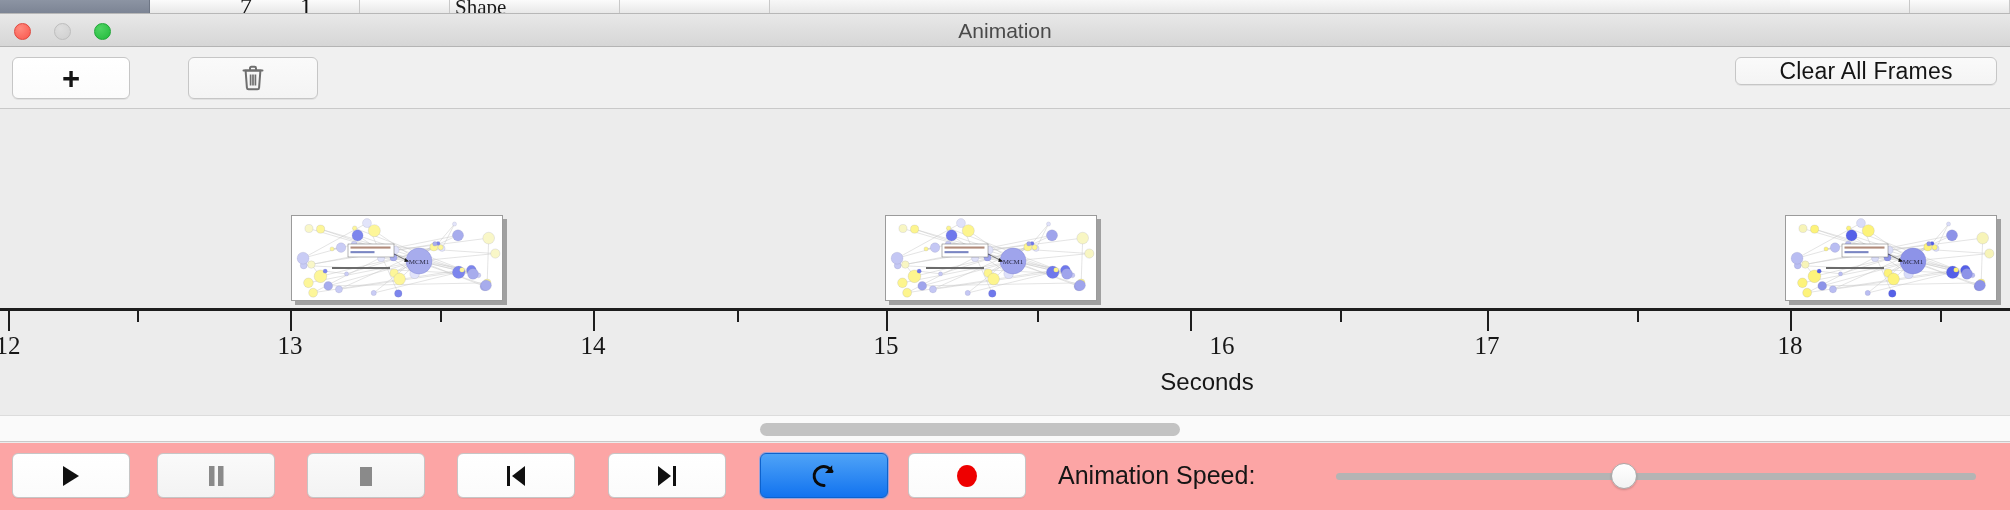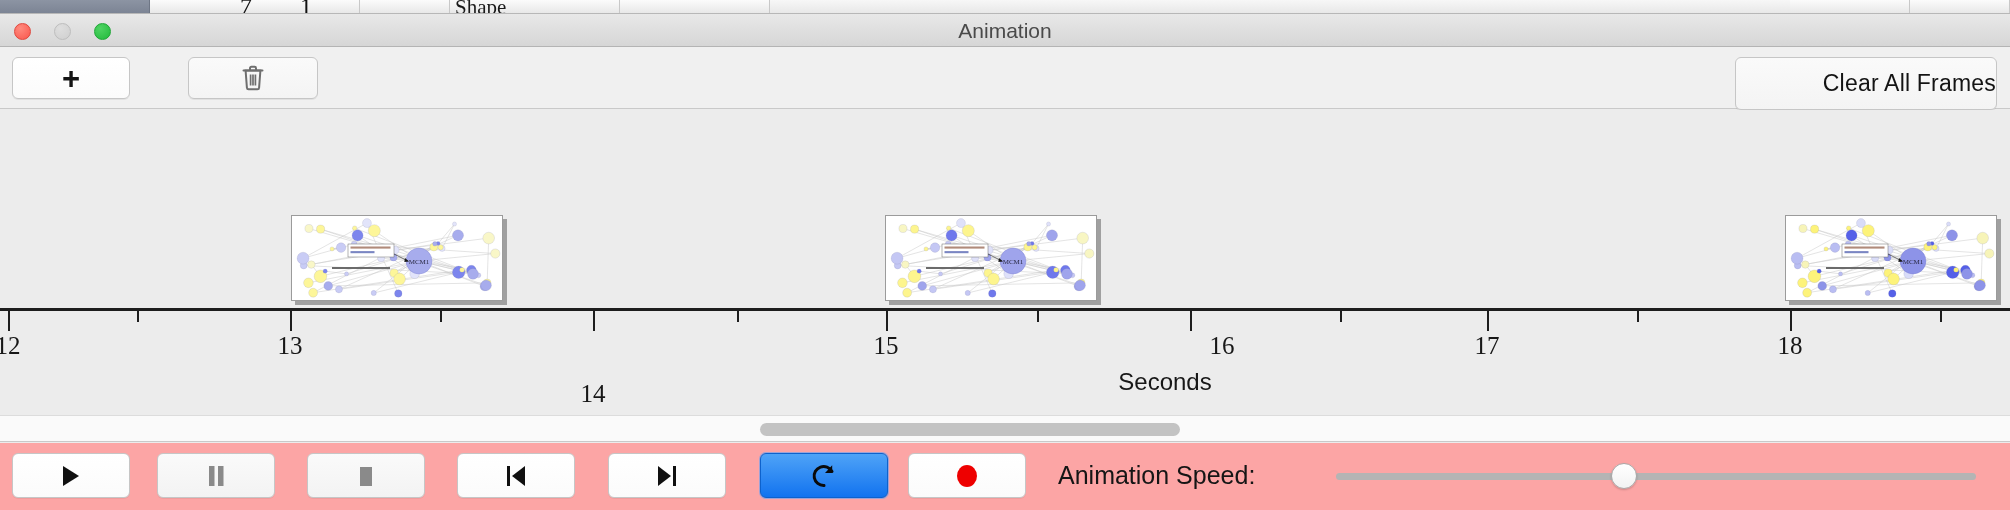--- a/index.html
+++ b/index.html
@@ -103,22 +103,22 @@
     align-items: center;
     justify-content: center;
     cursor: pointer;
     color: #141414;
   }
   .btn.flat {
     background: linear-gradient(to bottom, #fafafa, #f4f4f4);
   }
   .btn-add    { left: 12px;  top: 10px; width: 118px; height: 42px; }
   .btn-delete { left: 188px; top: 10px; width: 130px; height: 42px; }
-  .btn-clear  { left: 1735px; top: 10px; width: 262px; height: 53px;
-                font-size: 23px; letter-spacing: 0.2px; justify-content: flex-end; }
+  .btn-clear  { left: 1735px; top: 10px; width: 262px; height: 28px;
+                font-size: 23px; letter-spacing: 0.2px; }
 
   .plus-glyph { font-size: 31px; font-weight: 700; line-height: 1; }
 
   
   .timeline {
     position: absolute;
     left: 0; top: 110px;
     width: 2010px; height: 305px;
     background: #ececec;
     overflow: hidden;
@@ -285,34 +285,34 @@
     </div>
 
     <div class="btn btn-clear flat">
       <span>Clear All Frames</span>
     </div>
   </div>
 
   <div class="timeline">
 
     <div class="axis"></div>
-    <div class="axis-title" style="left: 1165px;">Seconds</div>
+    <div class="axis-title" style="left: 1207px;">Seconds</div>
   <div class="tick minor" style="left: 137px;"></div>
       <div class="tick minor" style="left: 440px;"></div>
       <div class="tick minor" style="left: 737px;"></div>
       <div class="tick minor" style="left: 1037px;"></div>
       <div class="tick minor" style="left: 1340px;"></div>
       <div class="tick minor" style="left: 1637px;"></div>
       <div class="tick minor" style="left: 1940px;"></div>
       <div class="tick major" style="left: 8px;"></div>
       <div class="tick-label" style="left: 8px;">12</div>
       <div class="tick major" style="left: 290px;"></div>
       <div class="tick-label" style="left: 290px;">13</div>
       <div class="tick major" style="left: 593px;"></div>
-      <div class="tick-label" style="left: 593px; margin-top: 48px;">14</div>
+      <div class="tick-label" style="left: 593px;">14</div>
       <div class="tick major" style="left: 886px;"></div>
       <div class="tick-label" style="left: 886px;">15</div>
       <div class="tick major" style="left: 1190px;"></div>
       <div class="tick-label" style="left: 1222px;">16</div>
       <div class="tick major" style="left: 1487px;"></div>
       <div class="tick-label" style="left: 1487px;">17</div>
       <div class="tick major" style="left: 1790px;"></div>
       <div class="tick-label" style="left: 1790px;">18</div>
       <div class="frame" style="left: 291px; top: 105px;">
         <svg viewBox="0 0 212 86">

